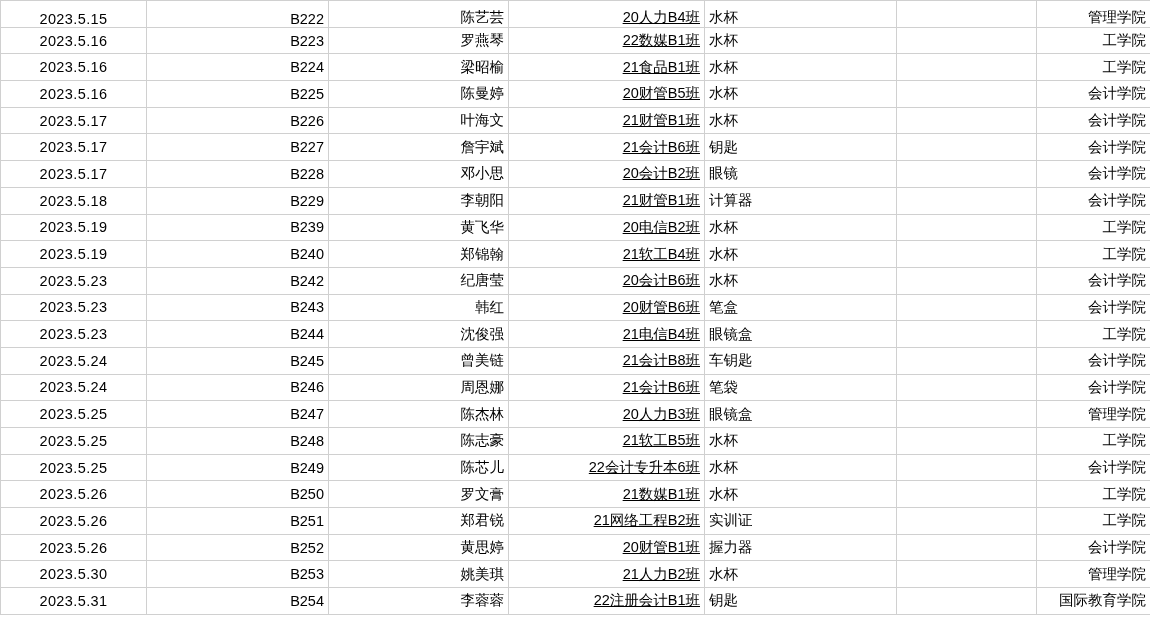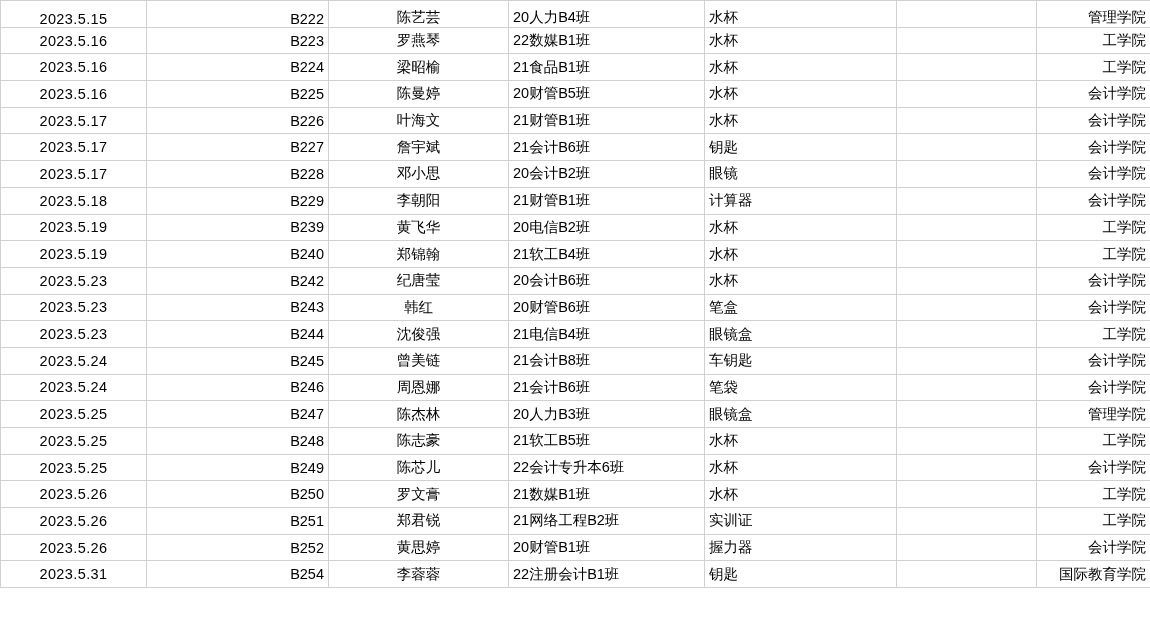--- a/index.html
+++ b/index.html
@@ -31,22 +31,22 @@
   col.c-date   { width: 146px; }
   col.c-id     { width: 182px; }
   col.c-name   { width: 180px; }
   col.c-class  { width: 196px; }
   col.c-item   { width: 192px; }
   col.c-blank  { width: 140px; }
   col.c-college{ width: 114px; }
 
   td.date    { text-align: center; letter-spacing: 0.4px; }
   td.id      { text-align: right; }
-  td.name    { text-align: center; }
-  td.class   { text-align: left; }
+  td.name    { text-align: right; }
+  td.class   { text-align: right; text-decoration: underline; }
   td.item    { }
   td.blank   { text-align: center; }
   td.college { text-align: right; }
 
   
   tr.first td {
     height: 16px;
     vertical-align: bottom;
     border-top: none;
   }
@@ -255,20 +255,29 @@
       </tr>
       <tr>
         <td class="date">2023.5.26</td>
         <td class="id">B252</td>
         <td class="name">黄思婷</td>
         <td class="class">20财管B1班</td>
         <td class="item">握力器</td>
         <td class="blank"></td>
         <td class="college">会计学院</td>
       </tr>
+      <tr>
+        <td class="date">2023.5.30</td>
+        <td class="id">B253</td>
+        <td class="name">姚美琪</td>
+        <td class="class">21人力B2班</td>
+        <td class="item">水杯</td>
+        <td class="blank"></td>
+        <td class="college">管理学院</td>
+      </tr>
       <tr class="last">
         <td class="date">2023.5.31</td>
         <td class="id">B254</td>
         <td class="name">李蓉蓉</td>
         <td class="class">22注册会计B1班</td>
         <td class="item">钥匙</td>
         <td class="blank"></td>
         <td class="college">国际教育学院</td>
       </tr>
     </tbody>

